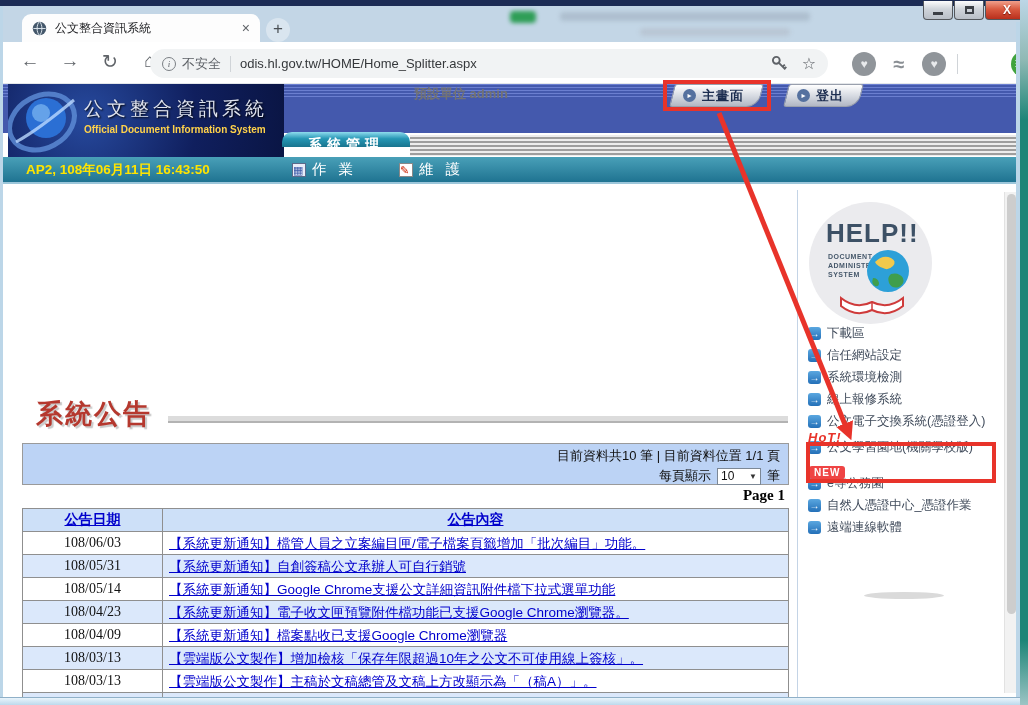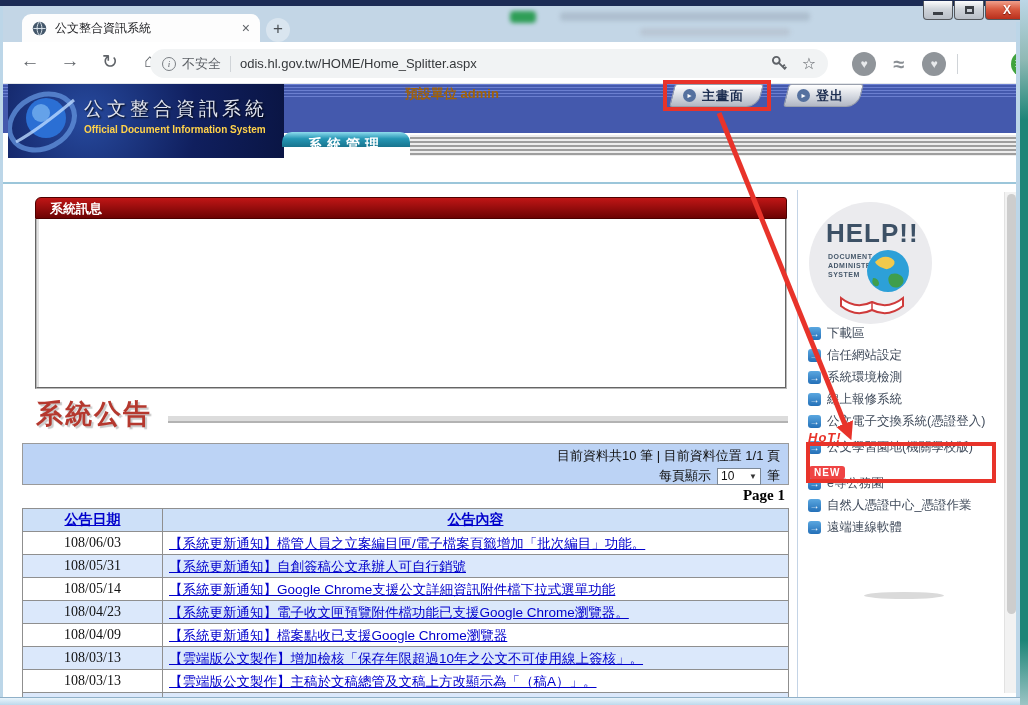--- a/index.html
+++ b/index.html
@@ -54,21 +54,21 @@
   .avatar { width:26px; height:26px; border-radius:50%; background:#41a33e; color:#fff; font-size:9px; display:flex; align-items:center; justify-content:center; letter-spacing:0;margin-left:42px; }
   .dots { color:#5f6368; font-size:16px; letter-spacing:0; }
 
   
   .page { left:0; top:84px; width:1020px; bottom:0; background:#fff; overflow:hidden; }
 
   
   .hdr-blue { left:0; top:0; width:100%; height:49px; background:#4459ad; }
   .hdr-stripes { left:0; top:0; width:100%; height:15px;
     background:repeating-linear-gradient(180deg,#6b7fd0 0 1px,#4459ad 1px 3px); }
-  .unit-label { left:405px; top:1px; color:#a16207; font-weight:bold; font-size:13px; z-index:3; }
+  .unit-label { left:414px; top:1px; color:#737373; font-weight:bold; font-size:13px; z-index:3; }
   .logo { left:8px; top:0; width:276px; height:74px; background:radial-gradient(circle at 28% 45%,#274a9e 0,#101f5e 55%,#0a1544 100%); z-index:2; overflow:hidden; }
   .logo-title { position:absolute; left:76px; top:12px; color:#dfe3ee; font-size:19px; letter-spacing:4px; text-shadow:1px 1px 2px #000; white-space:nowrap; }
   .logo-sub { position:absolute; left:76px; top:40px; color:#ffd24a; font-size:10px; font-weight:bold; white-space:nowrap; }
   .hbtn { position:absolute; height:23px; display:flex; align-items:center; gap:6px; padding:0 16px 0 10px;
     background:linear-gradient(#ffffff,#d4d8e0 55%,#b2b7c4); border:1px solid #9aa0ad; border-radius:3px 3px 12px 3px;
     transform:skewX(-14deg); z-index:4; }
   .hbtn > * { transform:skewX(14deg); }
   .hbtn .bicon { width:13px; height:13px; border-radius:50%; background:#55719f; color:#fff; font-size:8px; display:flex; align-items:center; justify-content:center; }
   .hbtn .blabel { font-size:13px; font-weight:bold; color:#1c2d50; letter-spacing:1px; }
   .sys-tab { left:282px; top:48px; width:128px; height:15px; border-radius:10px 10px 0 0; z-index:3;
@@ -227,26 +227,35 @@
       <span class="blabel">主畫面</span>
     </div>
     <div class="hbtn" style="left:786px; top:0px;">
       <span class="bicon">▸</span>
       <span class="blabel">登出</span>
     </div>
 
     <div class="abs sys-tab">系統管理</div>
     <div class="abs gray-band"></div>
 
+    <div class="abs menu-row">
+      <span class="status">AP2, 108年06月11日  16:43:50</span>
+      <span class="menu-items">
+        <span class="menu-item">
+          <span class="mi-icon1">▦</span>
+          <span>作 業</span>
+        </span>
+        <span class="menu-item">
+          <span class="mi-icon2">✎</span>
+          <span>維 護</span>
+        </span>
+      </span>
+    </div>
     <div class="abs hdr-underline"></div>
 
-    <div class="abs msgbox">
-      <div class="msgbox-hd">系統訊息</div>
-      <div class="msgbox-bd"></div>
-    </div>
 
     <div class="abs ann-row">
       <span class="ann-title">系統公告</span>
       <span class="ann-line"></span>
     </div>
 
     <div class="abs pagbar">
       <div>目前資料共10 筆 | 目前資料位置 1/1 頁</div>
       <div class="row2">
         <span>每頁顯示</span>

